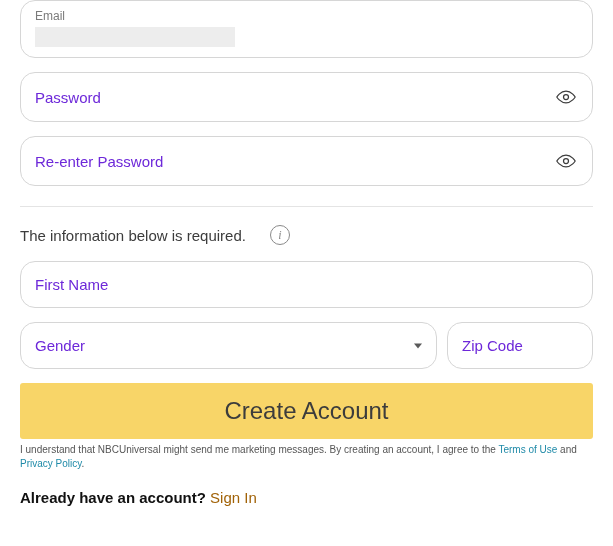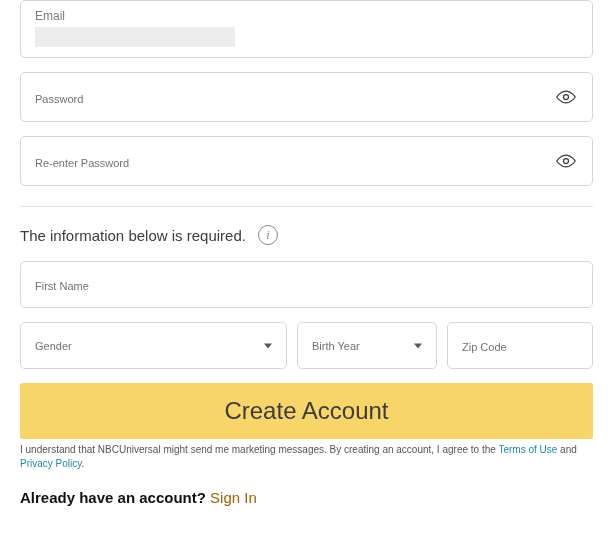--- a/index.html
+++ b/index.html
@@ -1,27 +1,27 @@
 <!DOCTYPE html>
 <html><head>
 <meta charset="utf-8">
 <style>
 *{box-sizing:border-box;margin:0;padding:0}
 body{font-family:-apple-system,BlinkMacSystemFont,"Segoe UI",Arial,sans-serif;background:#fff;width:613px;height:546px;padding:0 20px}
-.field{border:1px solid #d6d6d6;border-radius:5px;margin-bottom:14px;display:flex;align-items:center;position:relative;background:#fff}
+.field{border:1px solid #d6d6d6;border-radius:15px;margin-bottom:14px;display:flex;align-items:center;position:relative;background:#fff}
 .field input,.field select{border:none;outline:none;background:transparent;width:100%;font-size:15px;color:#6b6b6b;font-family:inherit}
-.field input::placeholder,.fake-ph{color:#737373;font-size:11px}
+.field input::placeholder,.fake-ph{color:#6d28d9;font-size:15px}
 .email-field{flex-direction:column;align-items:stretch;padding:8px 14px 10px}
 .email-label{font-size:12px;color:#7b7b7b;margin-bottom:4px}
 .email-val{background:#ededed;height:20px;width:200px}
 .pw-field{padding:14px 14px}
 .pw-field input{flex:1}
 .eye-btn{background:none;border:none;cursor:pointer;padding:0 2px;display:flex}
 hr.sep{border:none;border-top:1px solid #e4e4e4;margin:20px 0 18px}
-.req-row{display:flex;align-items:center;gap:12px;margin-bottom:16px}
+.req-row{display:flex;align-items:center;gap:24px;margin-bottom:16px}
 .req-text{font-size:15px;color:#3c3c3c}
 .info-icon{width:20px;height:20px;border:1.5px solid #8a8a8a;border-radius:50%;display:flex;align-items:center;justify-content:center;font-size:12px;color:#8a8a8a;font-family:Georgia,serif;font-style:italic}
 .row{display:flex;gap:10px;margin-bottom:14px}
 .row .field{margin-bottom:0}
 .name-field{flex:1;padding:14px 14px}
 .sel-field{padding:14px 14px;position:relative}
 .sel-field.gender{flex:1}
 .sel-field.birth{width:140px}
 .zip-field{width:146px;padding:14px 14px}
 .caret{position:absolute;right:14px;top:50%;transform:translateY(-50%);width:0;height:0;border-left:4px solid transparent;border-right:4px solid transparent;border-top:5px solid #5a5a5a;pointer-events:none}
@@ -73,24 +73,20 @@
   <div class="field name-field">
     <input type="text" placeholder="First Name" style="">
   </div>
 </div>
 
 <div class="row">
   <div class="field sel-field gender">
     <span class="fake-ph">Gender</span>
     <span class="caret"></span>
   </div>
-  <div class="field sel-field birth">
-    <span class="fake-ph">Birth Year</span>
-    <span class="caret"></span>
-  </div>
   <div class="field zip-field">
     <input type="text" placeholder="Zip Code" style="">
   </div>
 </div>
 
 <button class="create-btn">Create Account</button>
 
 <p class="disclaimer">
   <span>I understand that NBCUniversal might send me marketing messages. By creating an account, I agree to the </span><a href="#">Terms of Use</a><span> and </span><a href="#">Privacy Policy</a><span>.</span>
 </p>

